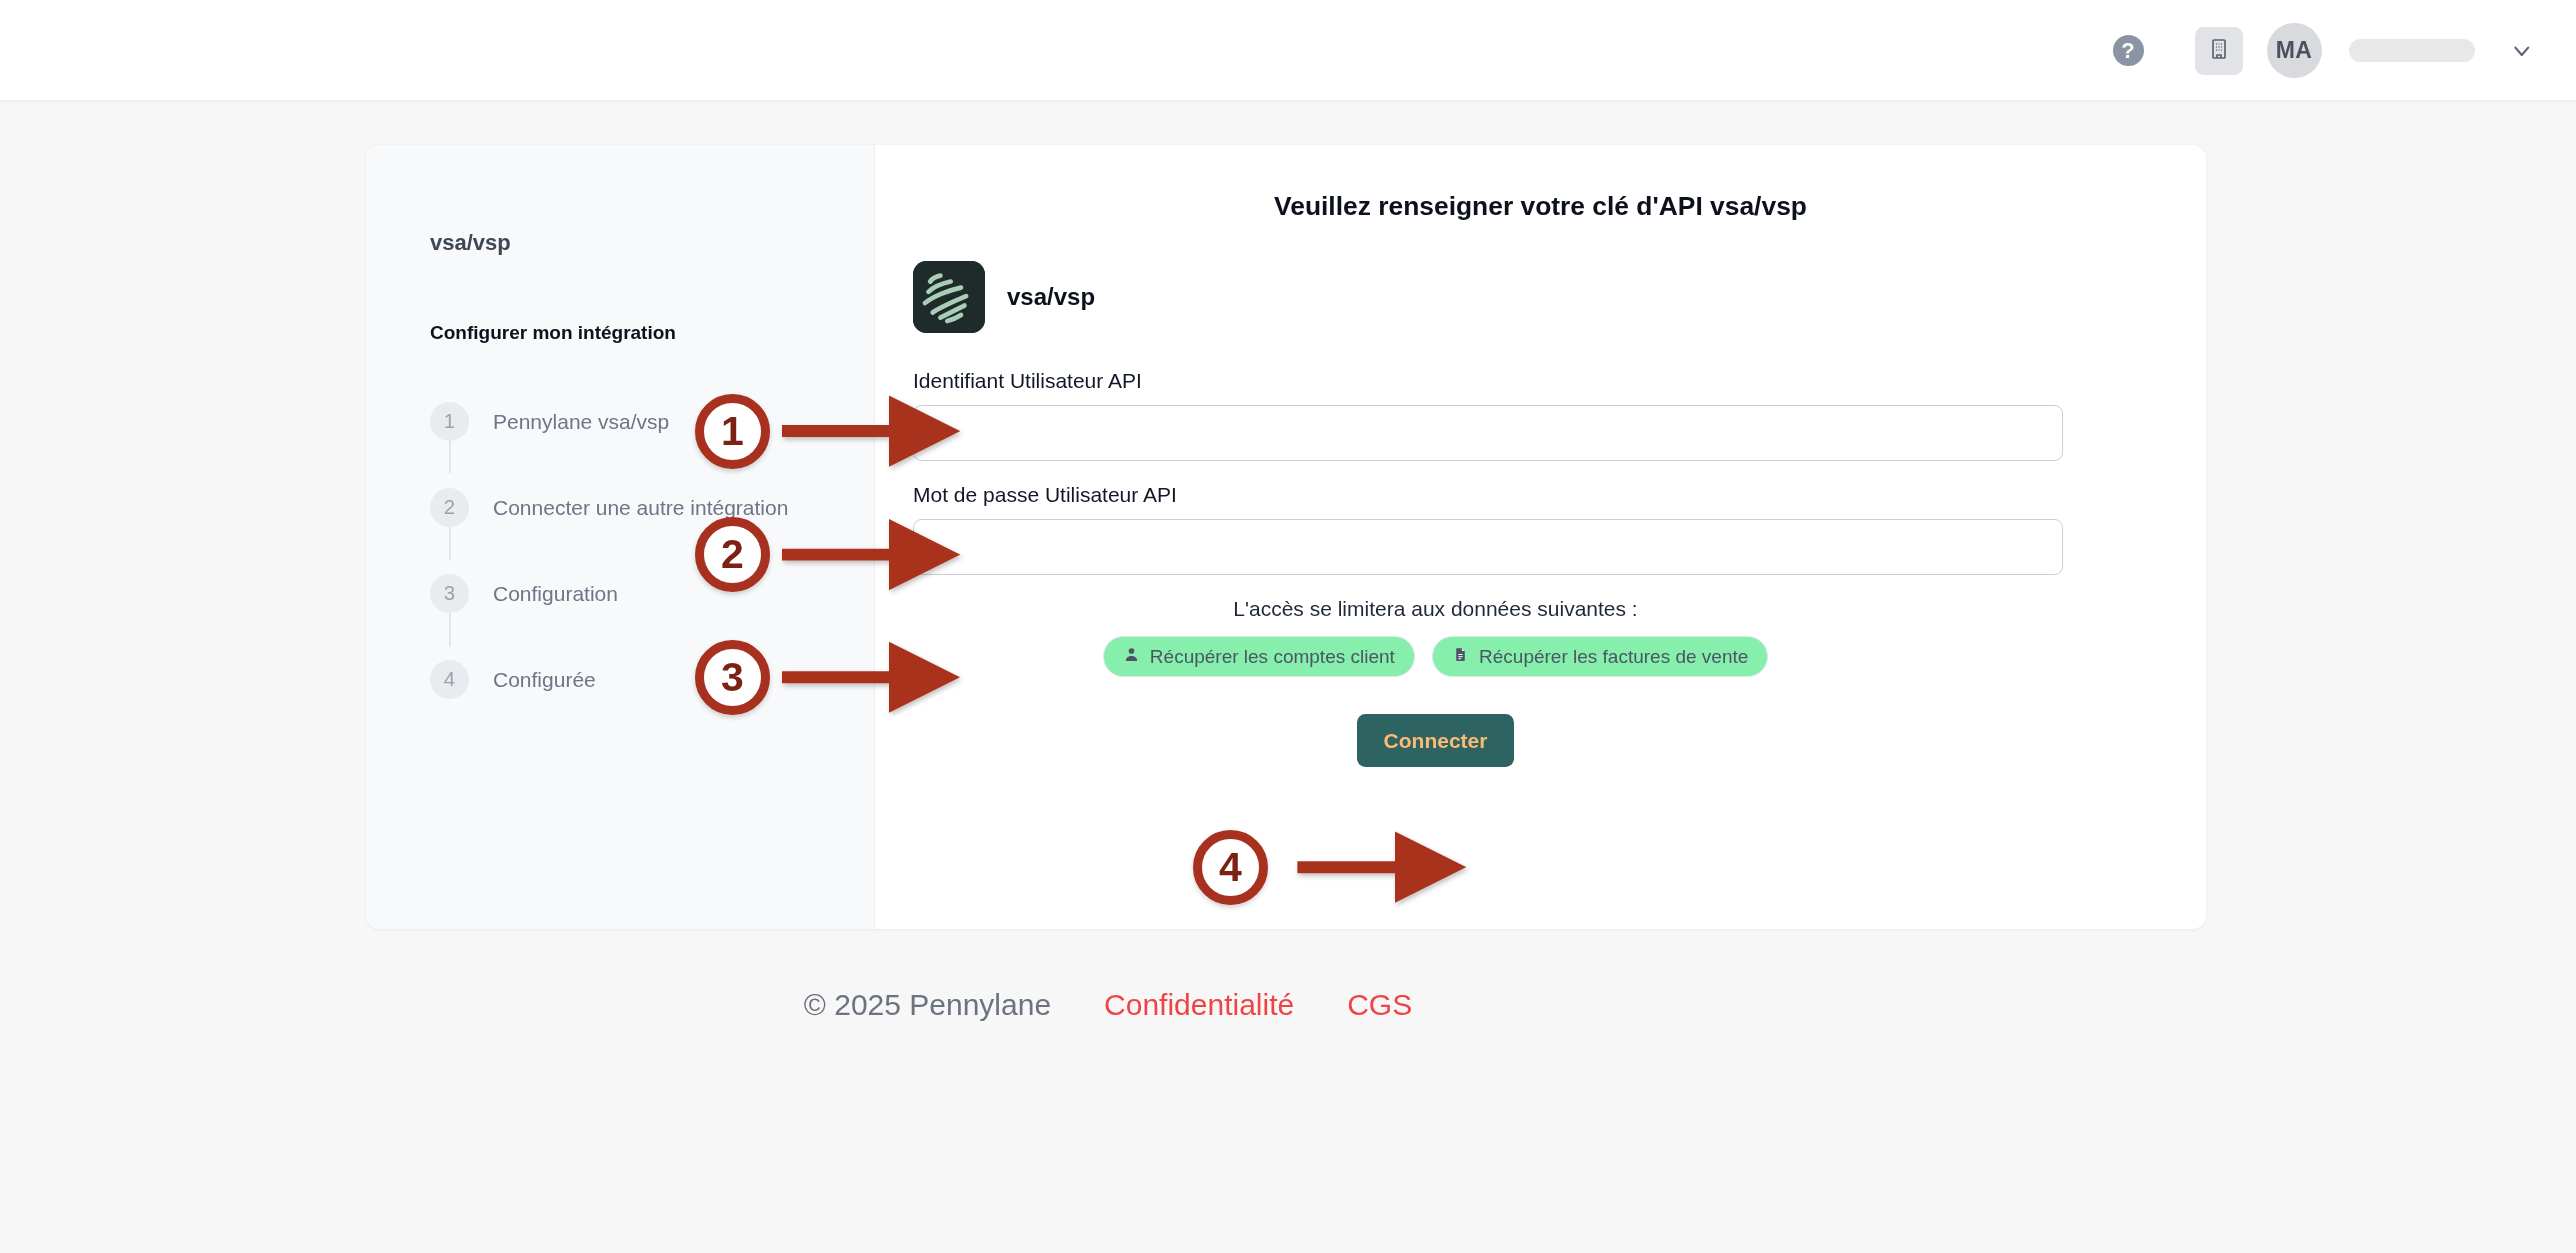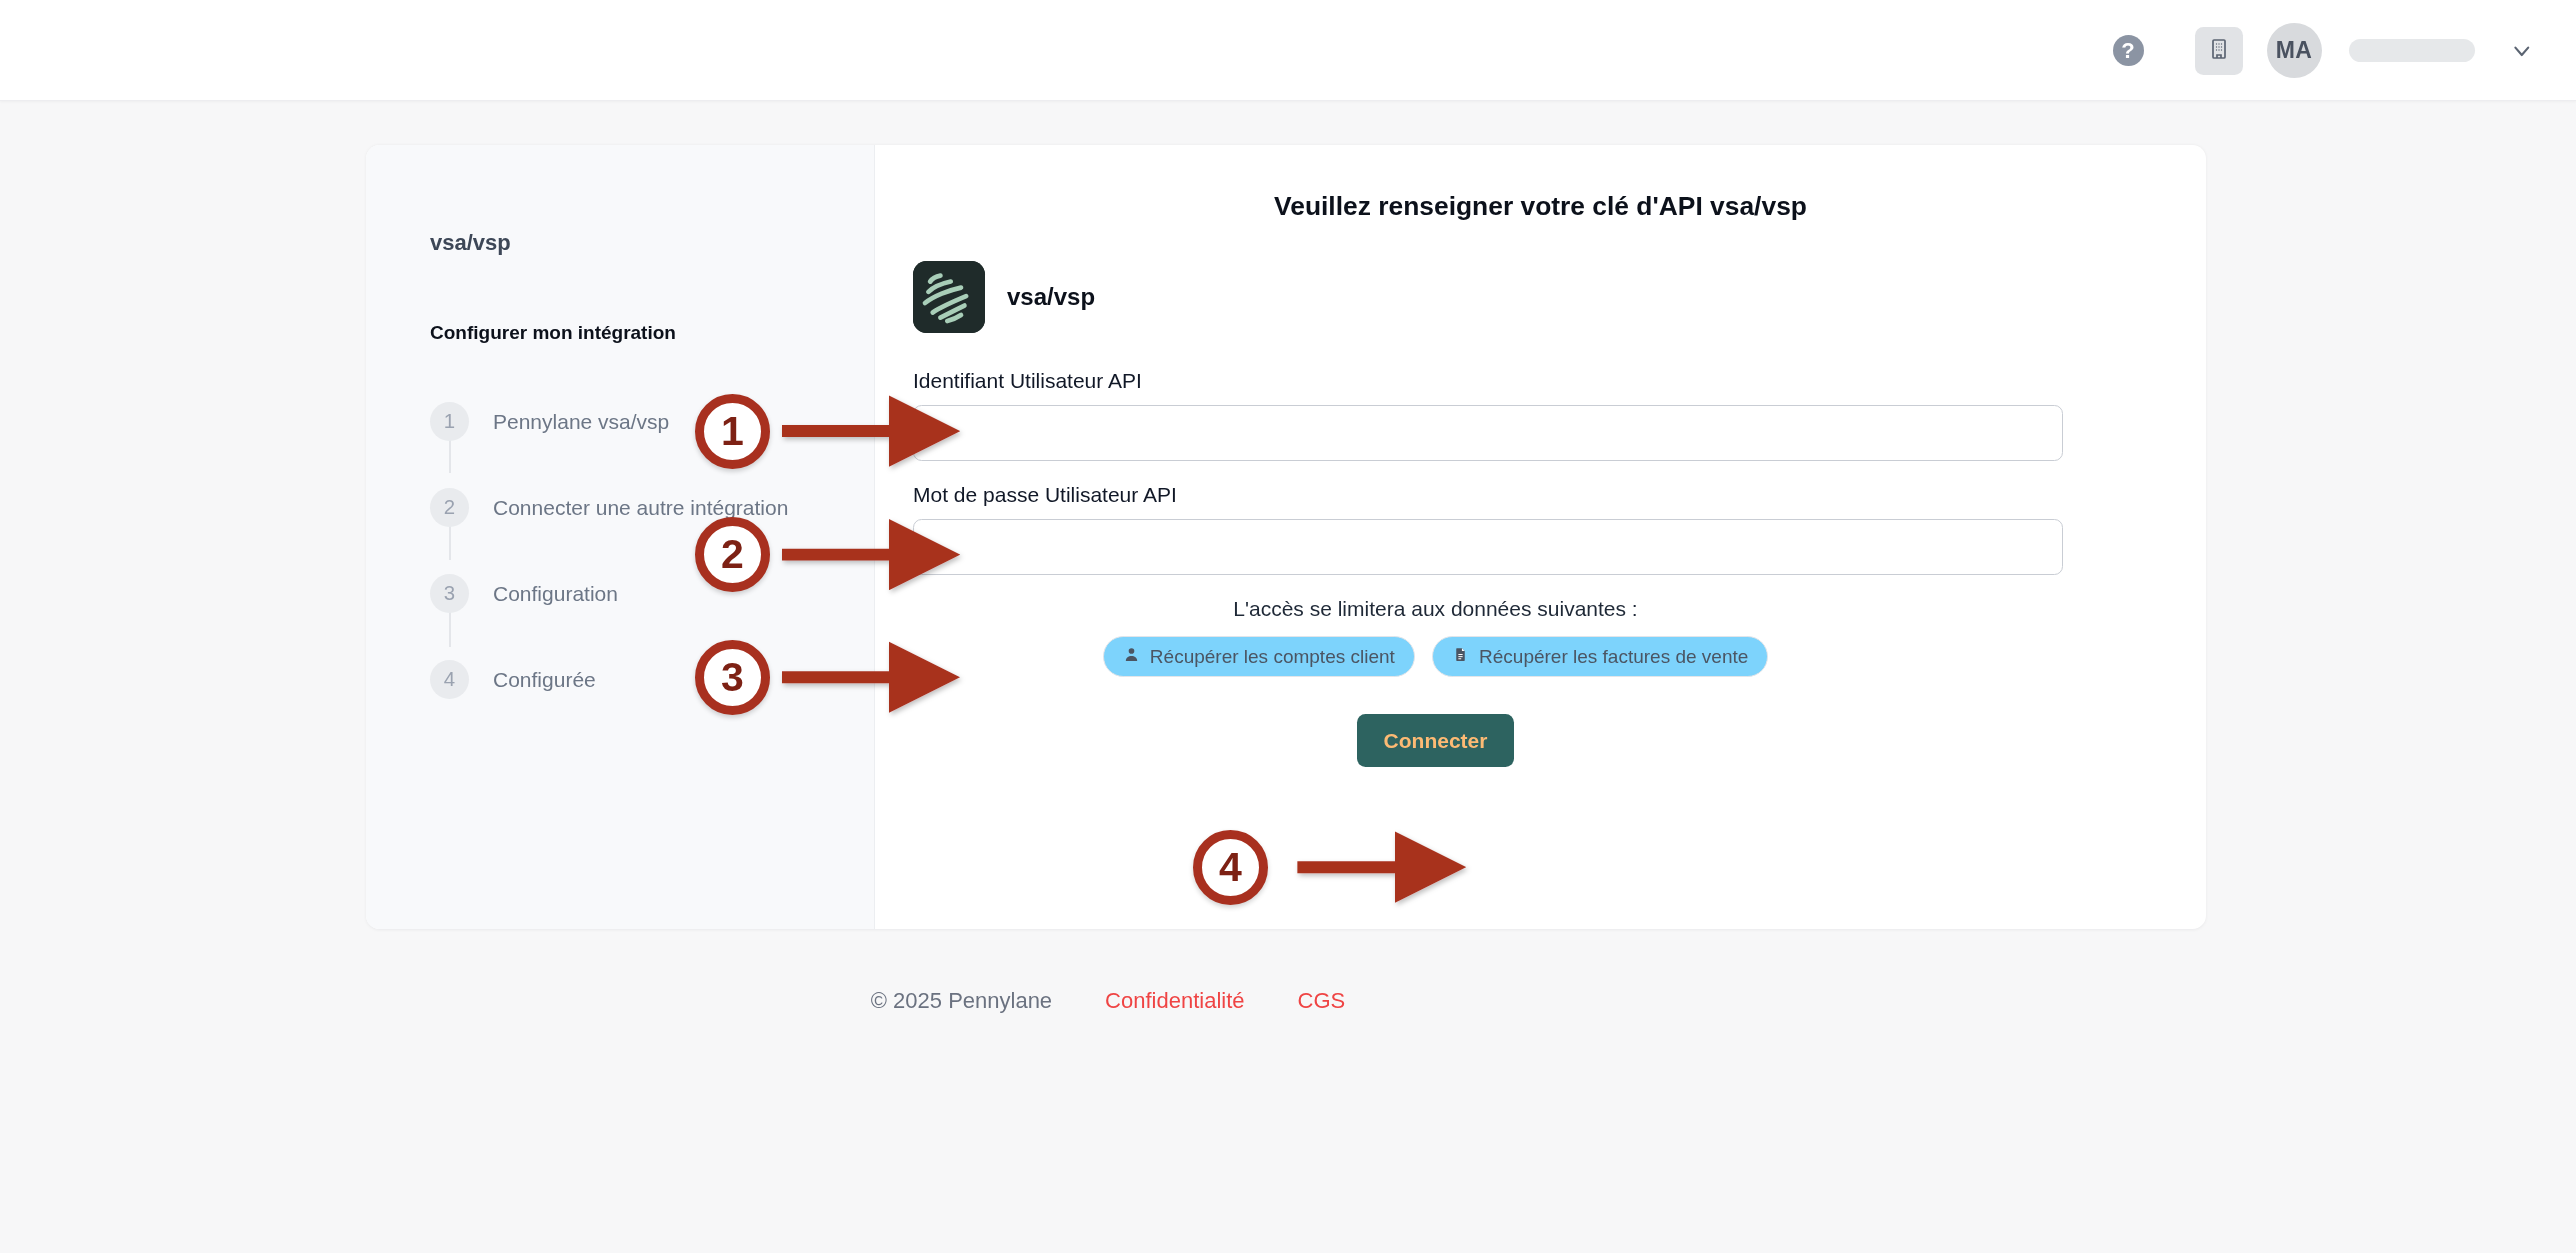--- a/index.html
+++ b/index.html
@@ -143,21 +143,21 @@
     padding-right: 105px;
   }
   .chips {
     display: flex; justify-content: center; gap: 17px;
     padding-right: 105px;
   }
   .chip {
     display: flex; align-items: center; gap: 10.2px;
     height: 41px; padding: 0 19px;
     border: 0.9px solid #e3e5e9; border-radius: 20.4px;
-    background: #7dd3fc;
+    background: #86efac;
     font-size: 19px; color: #4b5563;
     white-space: nowrap;
   }
   .connect-wrap {
     display: flex; justify-content: center;
     margin-top: 37px; padding-right: 105px;
   }
   .connect-btn {
     background: #2d6360; color: #fdba74;
     border: none; border-radius: 8.5px;
@@ -166,21 +166,21 @@
     font-family: "Liberation Sans", sans-serif;
     cursor: pointer;
   }
 
   
   .footer {
     position: absolute; left: 0; top: 988px;
     width: 2216px;
     display: flex; justify-content: center; align-items: center;
     gap: 53px;
-    font-size: 22px; color: #6b7280;
+    font-size: 30px; color: #6b7280;
   }
   .footer a { color: #ef4444; text-decoration: none; cursor: pointer; }
 
   
   .anno-layer {
     position: absolute; left: 0; top: 0;
     width: 2576px; height: 1254px;
     pointer-events: none; z-index: 50;
   }
   .anno-circle {

